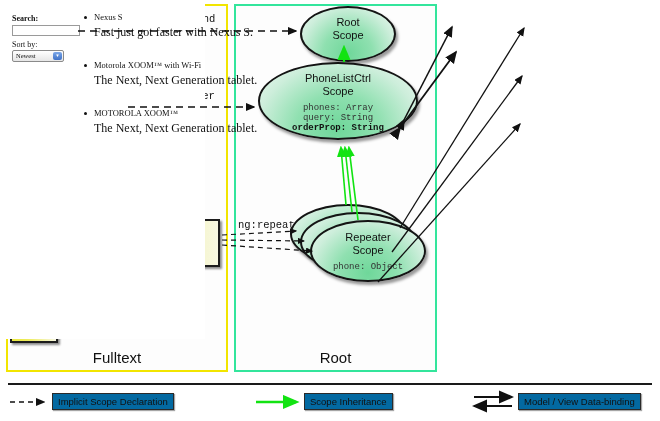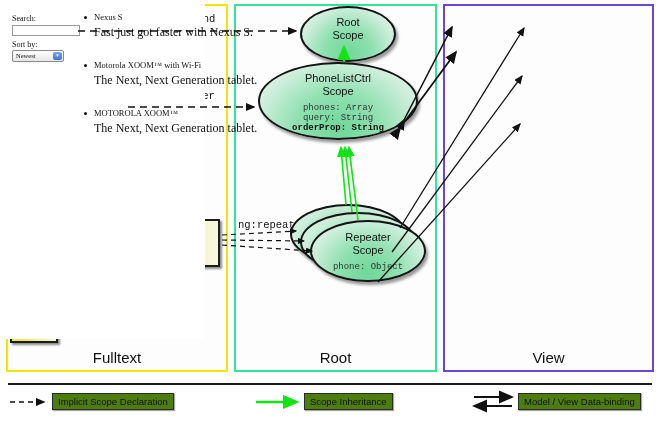--- a/index.html
+++ b/index.html
@@ -162,21 +162,21 @@
   
   .legend-rule {
     position: absolute;
     left: 8px; top: 383px;
     width: 644px; height: 2px;
     background: #1a1a1a;
   }
   .legend-box {
     position: absolute;
     border: 1px solid #2a2a2a;
-    background: #4d7c0f;
+    background: #0369a1;
     box-shadow: 1px 1px 1px rgba(0,0,0,0.35);
     font-family: "Liberation Sans", sans-serif;
     font-size: 9.5px;
     color: #111;
     padding: 2px 5px;
     white-space: nowrap;
     box-sizing: border-box;
   }
 
   svg.overlay {
@@ -189,23 +189,20 @@
 </head>
 <body>
 
 <div id="root">
 
   <div class="column col-template">
     <div class="column-label">Fulltext</div>
   </div>
   <div class="column col-model">
     <div class="column-label">Root</div>
-  </div>
-  <div class="column col-view">
-    <div class="column-label">View</div>
   </div>
 
   <div class="codebox bold" style="left:14px; top:22px; width:62px; height:18px;">&lt;html&gt;</div>
 
   <div class="codebox bold" style="left:22px; top:88px; width:104px; height:38px;">&lt;body
  ng:controller=
  "PhoneListCtrl"&gt;</div>
 
   <div class="codebox bold" style="left:32px; top:128px; width:144px; height:26px;">&lt;select name="orderProp"
    ...&gt;</div>
@@ -250,21 +247,21 @@
   <div class="scope" style="left:310px; top:220px; width:116px; height:62px; padding-top:9px;">
     <div class="scope-title">Repeater</div>
     <div class="scope-title">Scope</div>
     <div class="scope-props">
       <div>phone: Object</div>
     </div>
   </div>
 
   <div class="view-inner">
 
-    <div class="view-label" style="left:8px; top:10px;">Search:</div>
+    <div class="view-label" style="left:8px; top:10px;font-weight:bold;">Search:</div>
     <div class="view-input" style="left:8px; top:21px; width:68px; height:11px;"></div>
 
     <div class="view-label" style="left:8px; top:36px;">Sort by:</div>
     <div class="view-select" style="left:8px; top:46px; width:52px; height:12px;">
       <span>Newest</span>
       <span class="arrowbox">▾</span>
     </div>
 
     <div class="phone-item" style="left:80px; top:8px;">
       <span class="phone-bullet"></span>

